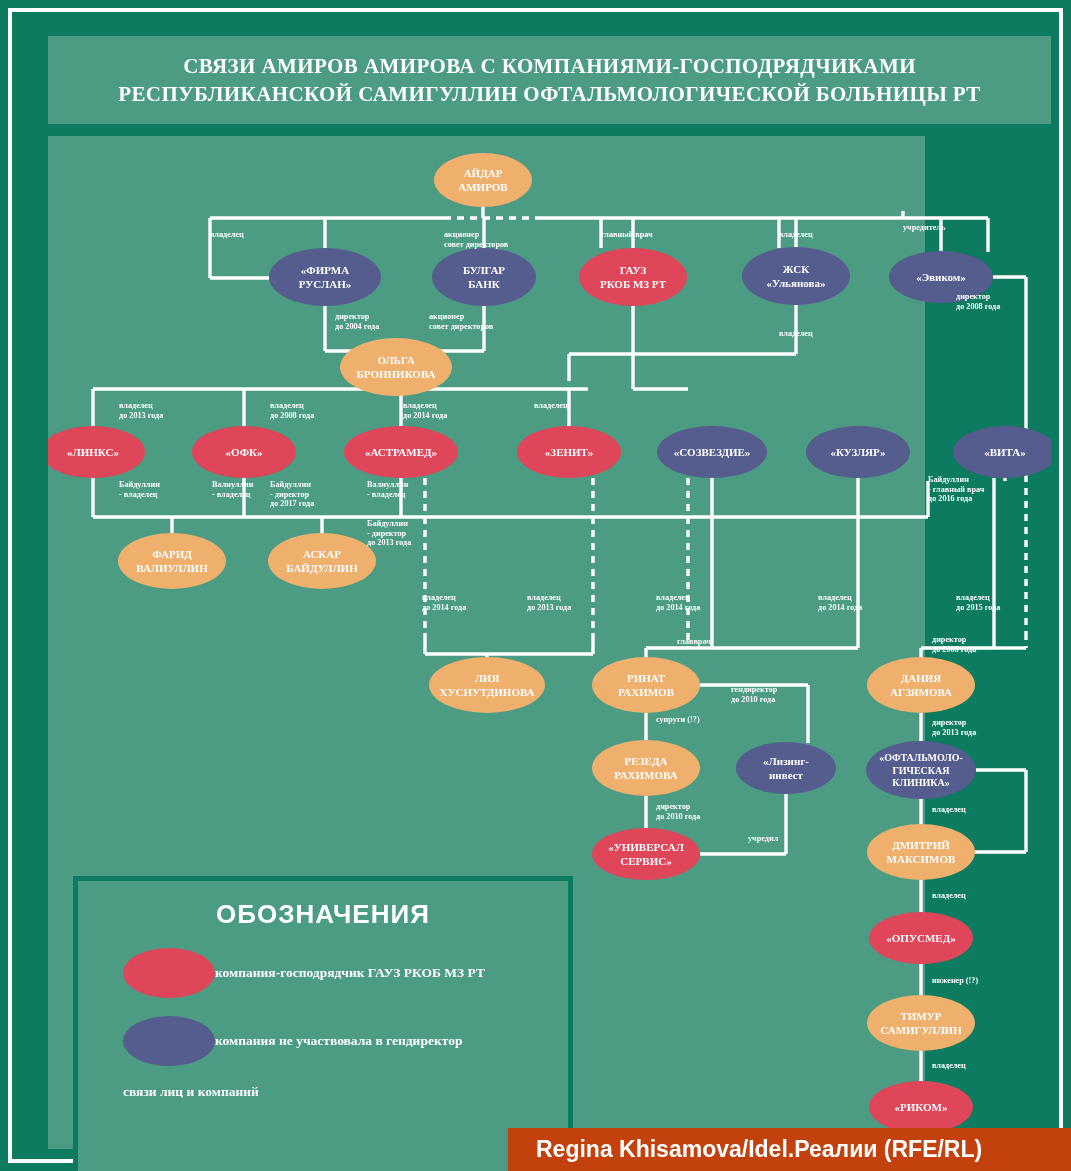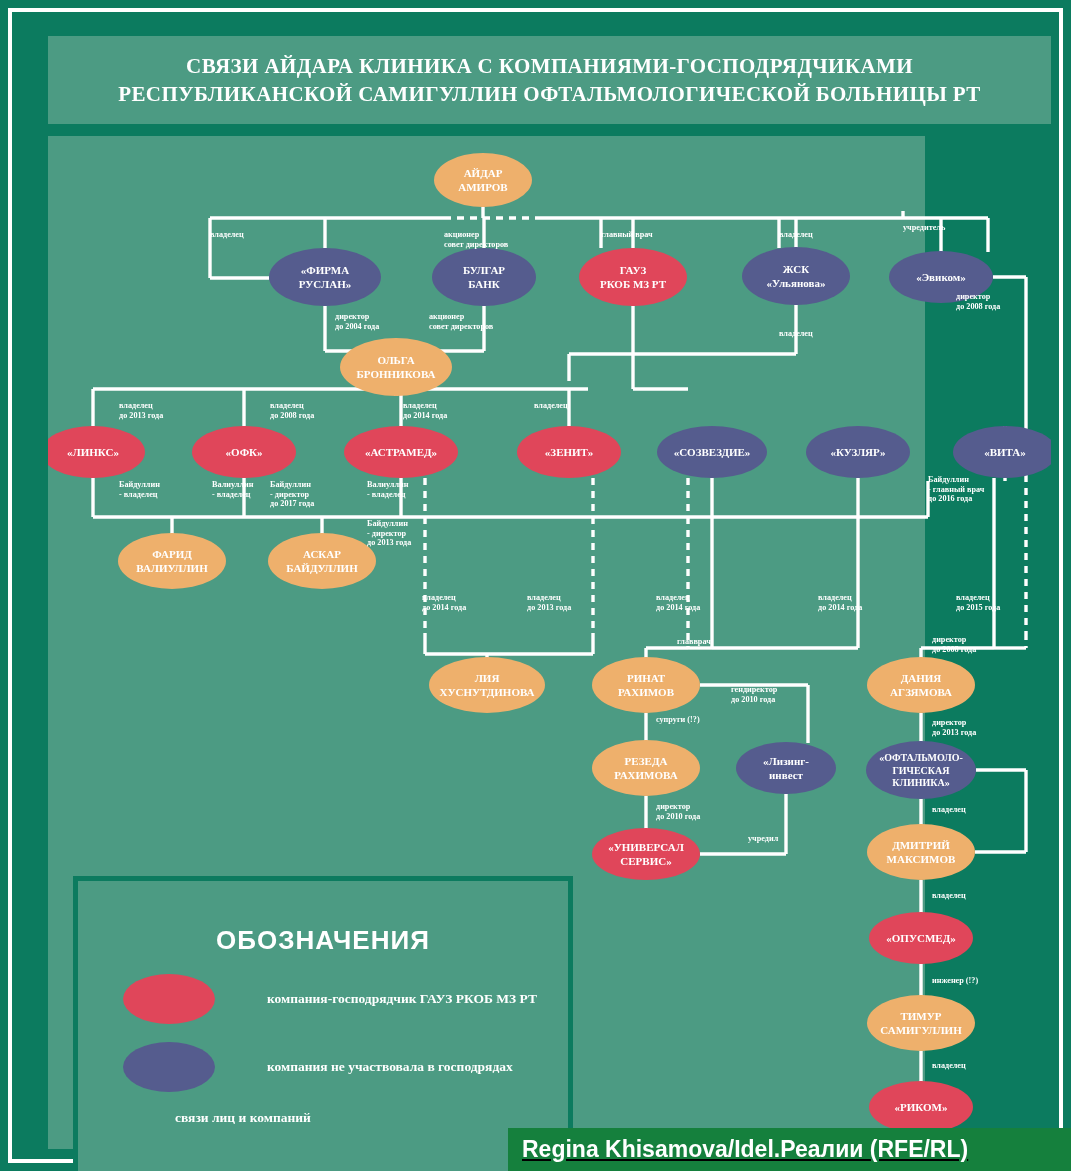--- a/index.html
+++ b/index.html
@@ -42,51 +42,50 @@
   .lbl{
     font-family:"Liberation Serif","DejaVu Serif",serif;
     font-weight:bold;fill:#ffffff;font-size:8.2px;
   }
   
   #legend{
     position:absolute;left:25px;top:740px;width:500px;height:400px;
     border:5px solid #0c7b5f;box-sizing:border-box;background:#4c9b83;
   }
   #legend h2{
-    margin:0;padding:44px 0 0 0;text-align:center;color:#ffffff;
+    margin:0;padding:18px 0 0 0;text-align:center;color:#ffffff;
     font-family:"Liberation Sans","DejaVu Sans",sans-serif;
     font-weight:bold;font-size:26px;letter-spacing:1px;
   }
   .legrow{display:flex;align-items:center;margin:18px 0 0 45px;}
   .legswatch{width:92px;height:50px;border-radius:50%;flex:0 0 auto;}
   .legtxt{
-    margin-left:52px;color:#ffffff;font-weight:bold;font-size:13.5px;
+    color:#ffffff;font-weight:bold;font-size:13.5px;
     font-family:"Liberation Serif","DejaVu Serif",serif;
   }
   
   #watermark{
     position:absolute;left:508px;top:1128px;width:563px;height:43px;
-    background:#15803d;display:flex;align-items:center;padding-left:14px;
+    background:#c2410c;display:flex;align-items:center;padding-left:28px;
     box-sizing:border-box;
-    text-decoration:underline;
   }
   #watermark span{
     color:#ffffff;font-family:"Liberation Sans","DejaVu Sans",sans-serif;
     font-weight:bold;font-size:23px;letter-spacing:0px;
   }
 </style>
 </head>
 <body>
 
 <div id="page">
   <div id="whiteframe"></div>
   <div id="innergreen">
 
     <div id="titleband">
-      <div class="tline">СВЯЗИ АЙДАРА КЛИНИКА С КОМПАНИЯМИ-ГОСПОДРЯДЧИКАМИ</div>
+      <div class="tline">СВЯЗИ АМИРОВ АМИРОВА С КОМПАНИЯМИ-ГОСПОДРЯДЧИКАМИ</div>
       <div class="tline">РЕСПУБЛИКАНСКОЙ САМИГУЛЛИН ОФТАЛЬМОЛОГИЧЕСКОЙ БОЛЬНИЦЫ РТ</div>
     </div>
 
     <div id="panel">
       <div id="svgwrap">
         <svg id="diagram" width="1003" height="1013" viewBox="0 0 1003 1013">
           <g id="edges">
               <polyline points="435,71 435,82" fill="none" stroke="#ffffff" stroke-width="3.4"></polyline>
               <polyline points="162,82 162,112" fill="none" stroke="#ffffff" stroke-width="3.4"></polyline>
               <polyline points="277,82 277,112" fill="none" stroke="#ffffff" stroke-width="3.4"></polyline>
@@ -324,21 +323,21 @@
 
       <div id="legend">
         <h2>ОБОЗНАЧЕНИЯ</h2>
         <div id="legend-rows">
             <div class="legrow">
               <div class="legswatch" style="background: rgb(224, 70, 90);"></div>
               <div class="legtxt">компания-господрядчик ГАУЗ РКОБ МЗ РТ</div>
             </div>
             <div class="legrow">
               <div class="legswatch" style="background: rgb(85, 92, 142);"></div>
-              <div class="legtxt">компания не участвовала в господрядах</div>
+              <div class="legtxt">компания не участвовала в гендиректор</div>
             </div>
             <div class="legrow">
               <div class="legtxt">связи лиц и компаний</div>
             </div>
           </div>
 
       </div>
     </div>
   </div>
 

